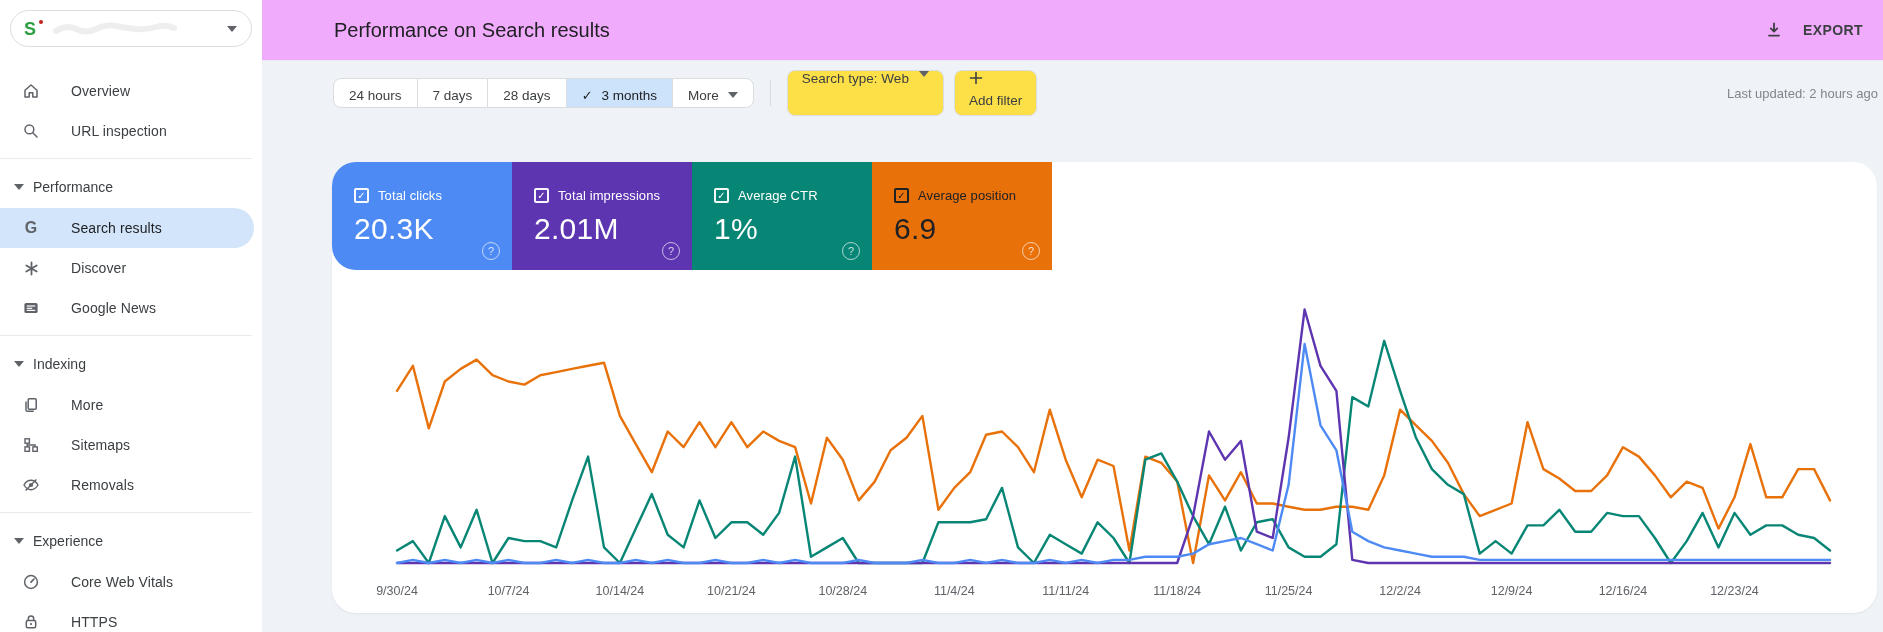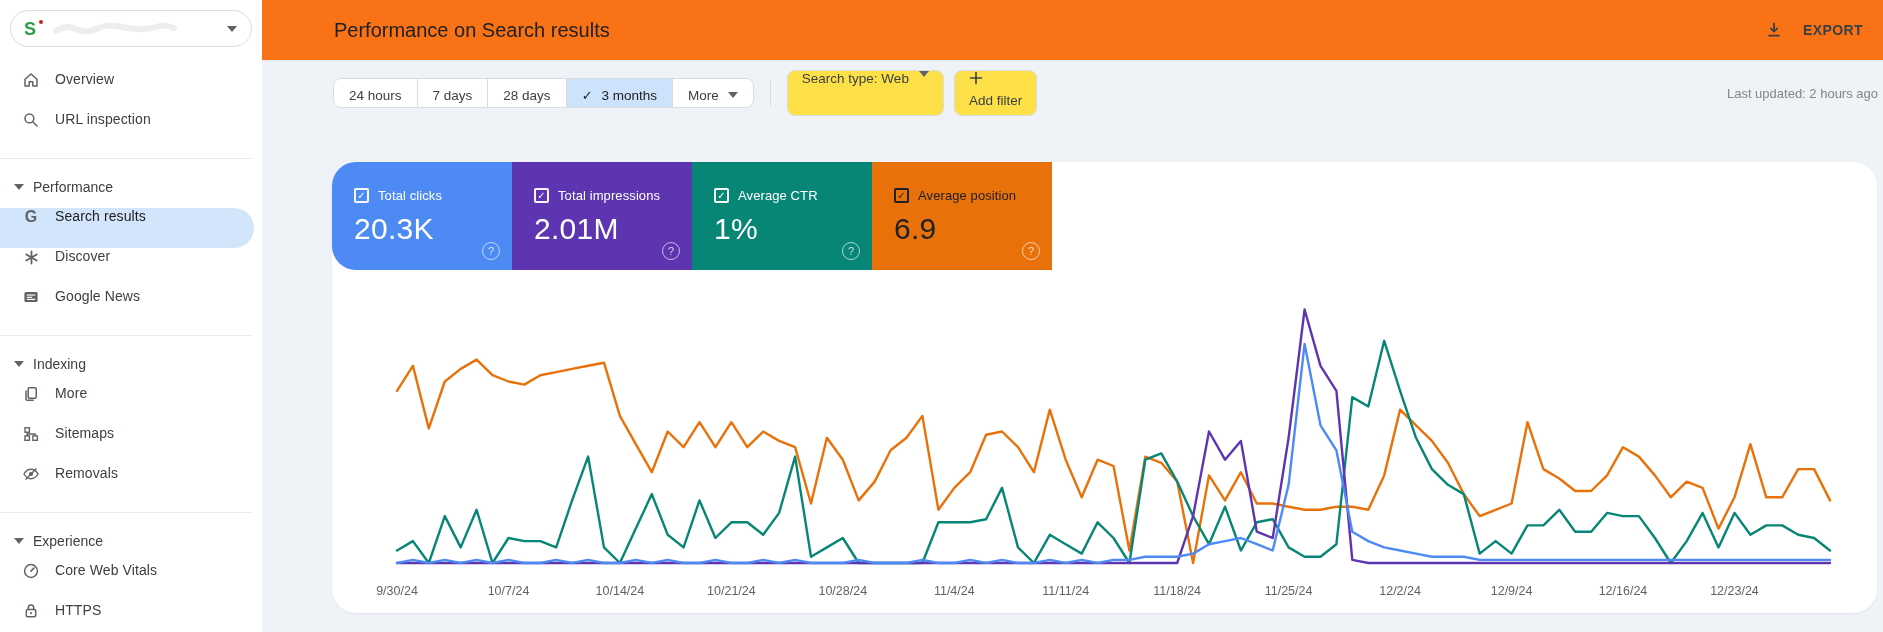--- a/index.html
+++ b/index.html
@@ -11,34 +11,34 @@
   .sidebar { width:262px; flex-shrink:0; background:#fff; padding-top:10px; }
   .prop-pill { margin:0 10px 0 10px; height:37px; border:1px solid #dadce0; border-radius:19px;
     display:flex; align-items:center; padding:0 14px 0 13px; background:#fff; cursor:pointer; }
   .slogo { position:relative; color:#2f9e44; font-weight:800; font-size:18px; line-height:18px; width:18px; }
   .slogo::after { content:''; position:absolute; top:0; right:-1px; width:4px; height:4px;
     background:#c5221f; border-radius:50%; }
   .redact { margin-left:10px; opacity:.85; }
   .caret { width:10px; height:6px; }
   .pill-caret { margin-left:auto; }
   .nav { margin-top:24px; }
-  .nav-item { height:40px; display:flex; padding-left:22px; color:#3c4043;
-    font-size:14px; cursor:pointer; }
+  .nav-item { height:40px; display:flex; align-items:center; padding-left:22px; color:#3c4043;
+    font-size:14px; cursor:pointer;gap:16px; }
   .nav-item .nicon { width:18px; height:18px; display:flex; align-items:center; justify-content:center; }
   .nav-item .nlabel { margin-left:15px; letter-spacing:.1px; }
   .nav-item.selected { background:#d3e5fa; border-radius:0 20px 20px 0; width:254px; color:#202124; font-weight:500; }
   .gicon { font-size:16px; font-weight:600; color:#5f6368; line-height:18px; }
   .sec-div { height:1px; background:#e8eaed; margin:7px 10px 7px 0; }
   .sec-head { height:42px; display:flex; align-items:center; padding-left:14px; color:#3c4043;
     font-size:14px; cursor:pointer; }
   .sec-head .sh-label { margin-left:9px; }
 
   
   .main { flex:1; display:flex; flex-direction:column; min-width:0; }
-  .main-header { height:61px; background:#f97316; border-bottom:1px solid #e8eaed; display:flex;
+  .main-header { height:61px; background:#f0abfc; border-bottom:1px solid #e8eaed; display:flex;
     align-items:center; padding:0 20px 0 72px; flex-shrink:0; }
   .page-title { font-size:20px; color:#202124; font-weight:400; }
   .export-btn { margin-left:auto; display:flex; align-items:center; gap:20px; cursor:pointer;
     color:#3c4043; font-size:14px; font-weight:600; letter-spacing:.4px; }
   .main-body { flex:1; background:#eff2f6; position:relative; }
 
   .filter-row { display:flex; align-items:center; margin:17px 5px 0 71px; height:30px; }
   .seg-group { display:flex; border:1px solid #dadce0; border-radius:8px; background:#fff; height:30px; overflow:hidden; }
   .seg { padding:16px 15px; display:flex; align-items:center; font-size:13.5px; color:#3c4043;
     border-left:1px solid #dadce0; cursor:pointer; white-space:nowrap; }

